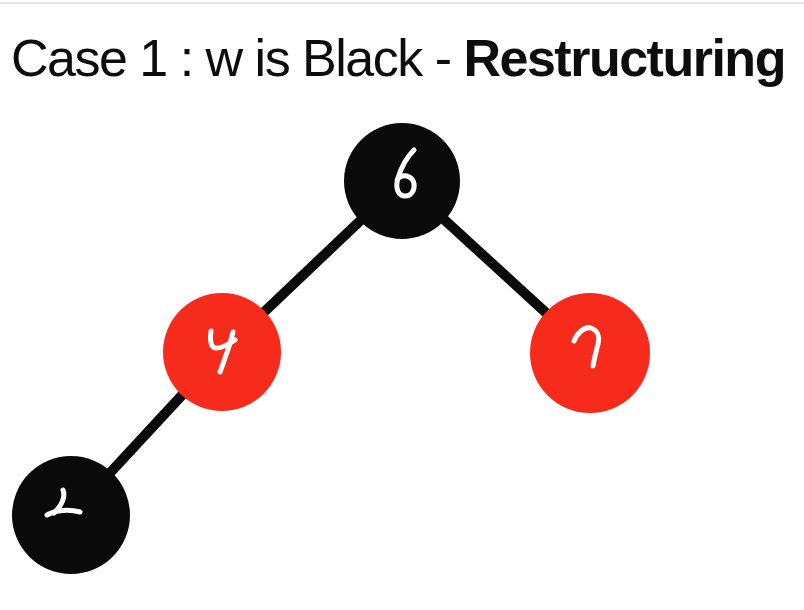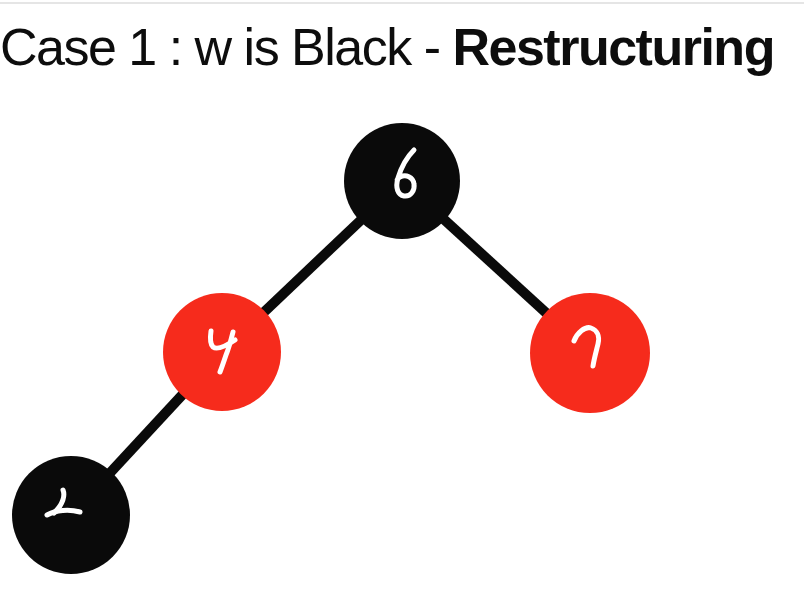--- a/index.html
+++ b/index.html
@@ -19,21 +19,21 @@
     top: 2px;
     left: 0;
     width: 804px;
     height: 2px;
   }
   .slide-title {
     position: absolute;
     top: 18px;
     left: 0;
     width: 644px;
-    margin: 0;
+    margin: 11px;
     text-align: center;
     font-size: 52px;
     line-height: 58px;
     font-weight: 500;
     letter-spacing: -1.5px;
     color: #0d0d0d;
     white-space: nowrap;
   }
   .slide-title .emph {
     font-weight: 700;

